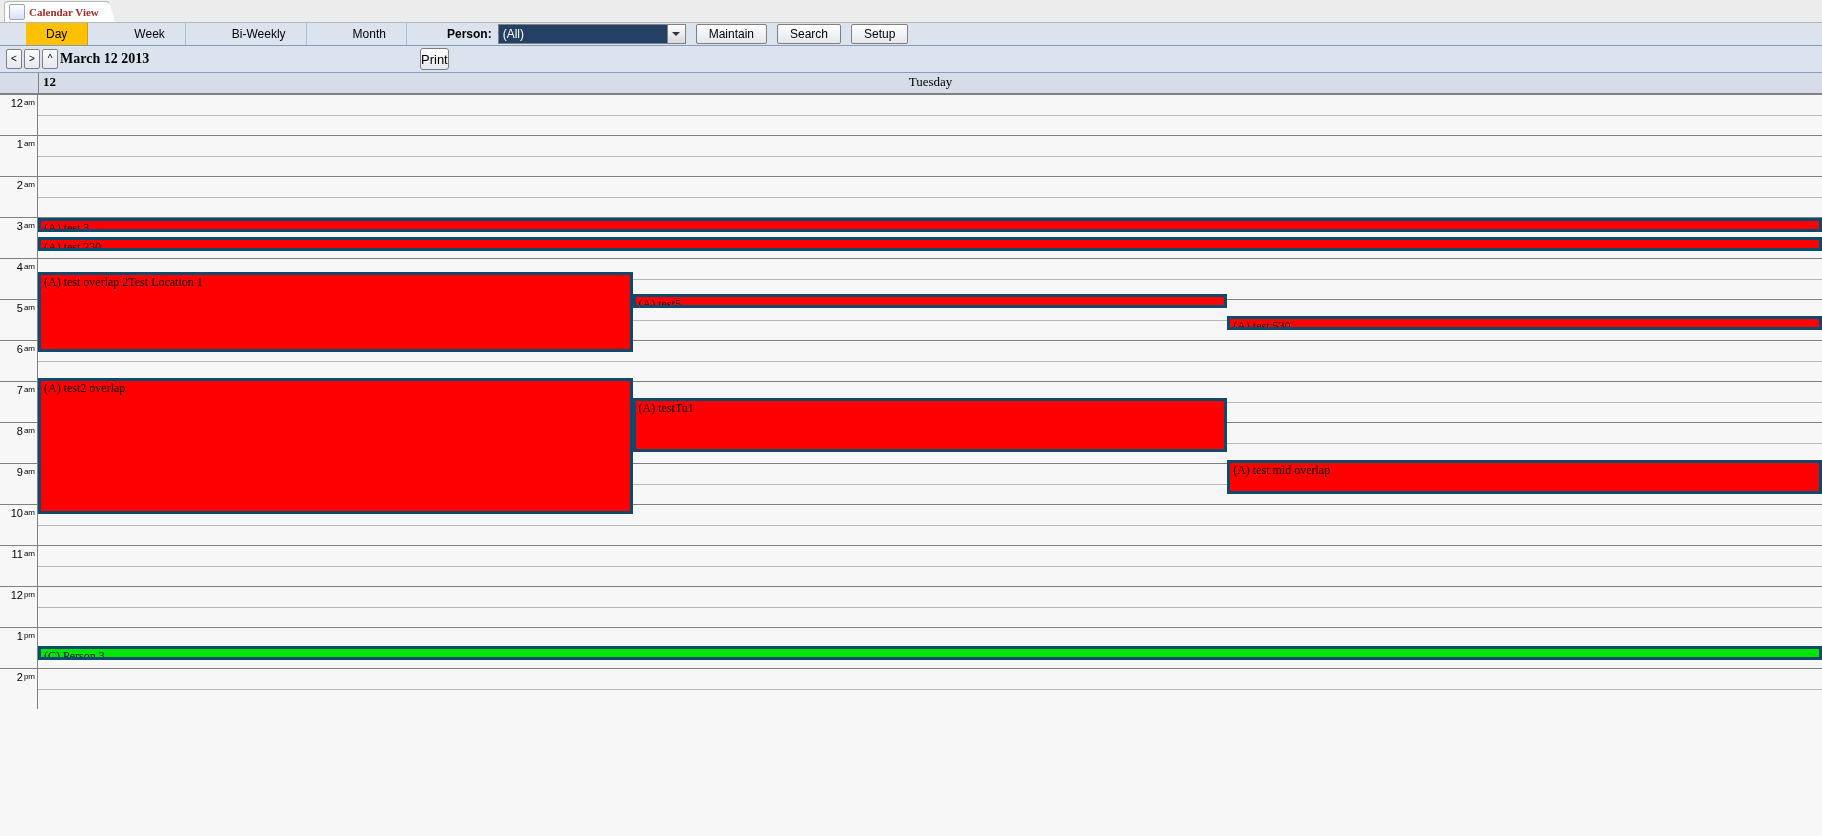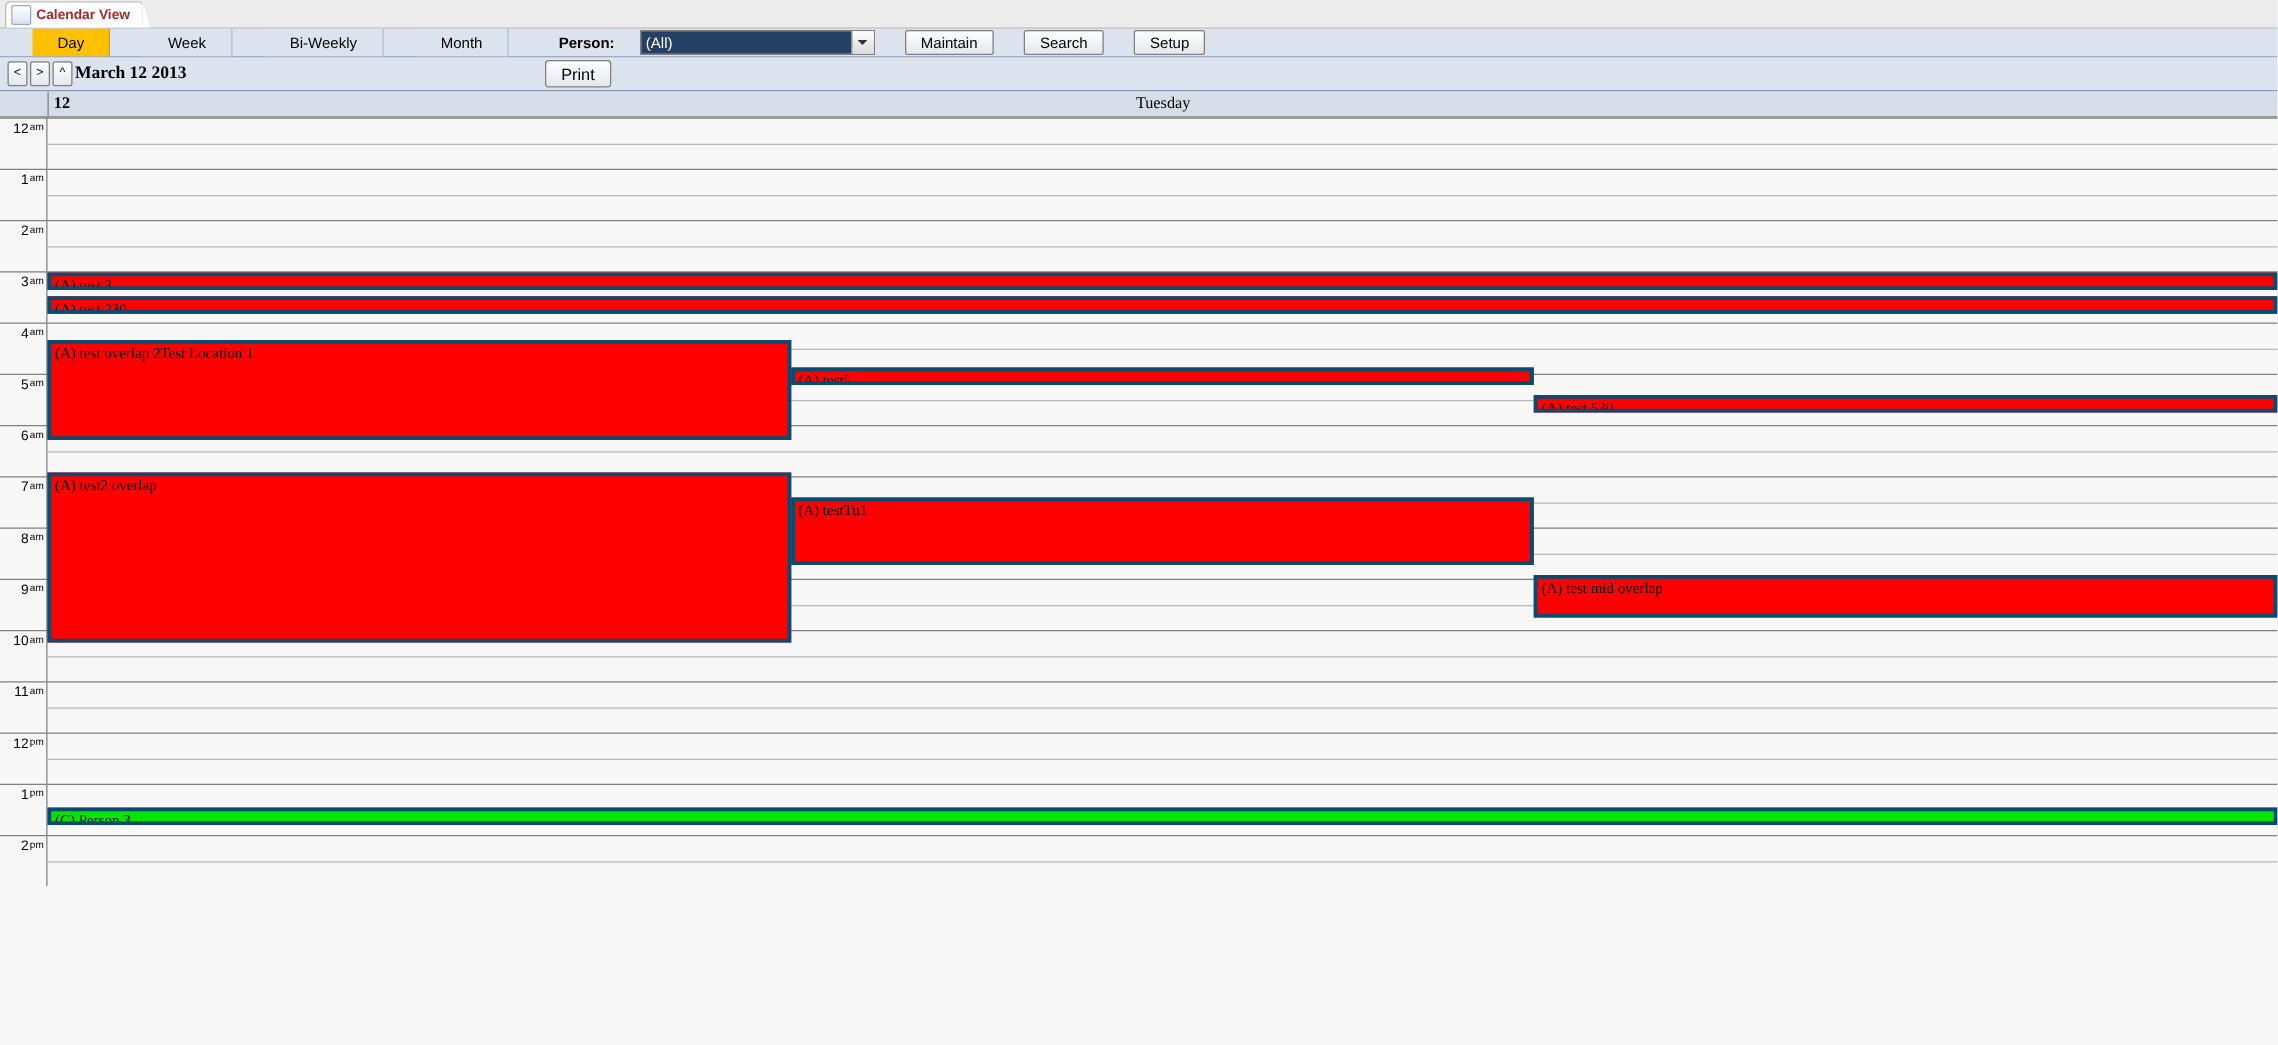--- a/index.html
+++ b/index.html
@@ -1,43 +1,43 @@
 <!DOCTYPE html>
 <html><head>
 <meta charset="utf-8">
 <style>
 html,body{margin:0;padding:0;font-family:"Segoe UI",Tahoma,Arial,sans-serif;font-size:12px;background:#f7f7f7;color:#000;}
 body{width:1822px;}
 
 
 .tabstrip{height:22px;background:#ececec;border-bottom:1px solid #b8b8b8;display:flex;align-items:flex-end;padding-left:4px;}
-.doc-tab{display:flex;align-items:center;gap:4px;height:20px;background:#fff;border:1px solid #b8b8b8;border-bottom:none;border-top-left-radius:4px;border-top-right-radius:4px;padding:0 10px 0 4px;font-size:11px;color:#a52a2a;font-weight:bold;position:relative;}
+.doc-tab{display:flex;align-items:center;gap:4px;height:20px;background:#fff;border:1px solid #b8b8b8;border-bottom:none;border-top-left-radius:4px;border-top-right-radius:4px;padding:0 10px 0 4px;font-size:11px;color:#a52a2a;font-weight:bold;position:relative;font-family:Liberation Serif, serif;}
 .doc-tab::after{content:"";position:absolute;right:-6px;top:-1px;width:0;height:0;border-bottom:21px solid #fff;border-right:6px solid transparent;}
 .doc-icon{width:14px;height:14px;display:inline-block;border:1px solid #9aa7c4;background:linear-gradient(#fff,#d9e2f3);border-radius:2px;}
 
 
 .toolbar{height:22px;background:#dbe3ee;border-bottom:1px solid #8a9bb8;display:flex;align-items:stretch;}
 .mode-tabs{display:flex;}
 .mode-tab{padding:0 20px;line-height:22px;border-right:1px solid #b0bed2;font-size:12px;cursor:pointer;margin-left:26px;}
 .mode-tab.active{background:#ffc000;border-right-color:#d2a000;}
 .mode-tab:not(.active){background:#dbe3ee;}
 .toolbar .spacer{width:32px;}
-.person-wrap{display:flex;align-items:center;gap:20px;padding-left:8px;}
+.person-wrap{display:flex;align-items:center;gap:6px;padding-left:8px;}
 .person-label{font-weight:bold;}
 .select-wrap{display:flex;align-items:flex-end;border:1px solid #808080;background:#fff;height:18px;}
 .person-input{width:160px;height:18px;line-height:18px;padding:0 4px;border:none;outline:none;font-family:inherit;font-size:12px;background:#244062;color:#fff;}
 .dd-btn{width:18px;height:18px;border:none;border-left:1px solid #808080;background:linear-gradient(#fefefe,#d6d9de);cursor:pointer;padding:0;display:flex;align-items:center;justify-content:center;}
 .dd-btn svg{width:8px;height:8px;}
 .action-btn{margin-left:4px;height:20px;padding:0 12px;border:1px solid #808080;background:linear-gradient(#fefefe,#e4e7ec);border-radius:2px;font-family:inherit;font-size:12px;cursor:pointer;}
 
 
 .navrow{height:26px;background:#dbe3ee;border-bottom:1px solid #8a9bb8;display:flex;align-items:center;padding:0 6px;gap:2px;position:relative;}
 .nav-btn{width:16px;height:20px;border:1px solid #808080;background:linear-gradient(#fefefe,#e4e7ec);border-radius:2px;font-size:10px;line-height:18px;padding:0;cursor:pointer;}
 .date-title{font-weight:bold;font-size:14px;font-family:"Times New Roman",serif;}
-.print-btn{position:absolute;left:436px;top:2px;height:22px;padding:0 12px;border:1px solid #808080;background:linear-gradient(#fefefe,#e4e7ec);border-radius:3px;font-family:inherit;font-size:13px;cursor:pointer;}
+.print-btn{position:absolute;left:420px;top:2px;height:22px;padding:0 0;border:1px solid #808080;background:linear-gradient(#fefefe,#e4e7ec);border-radius:3px;font-family:inherit;font-size:13px;cursor:pointer;}
 
 
 .dayhead{display:flex;height:20px;background:#d6dde8;border-bottom:1px solid #808080;}
 .timecol-head{width:38px;border-right:1px solid #808080;}
 .daycol-head{flex:1;position:relative;font-family:"Times New Roman",serif;font-size:13px;}
 .daynum{position:absolute;left:4px;top:1px;font-weight:bold;}
 .dayname{position:absolute;left:50%;top:1px;transform:translateX(-50%);}
 
 
 .grid{position:relative;}

